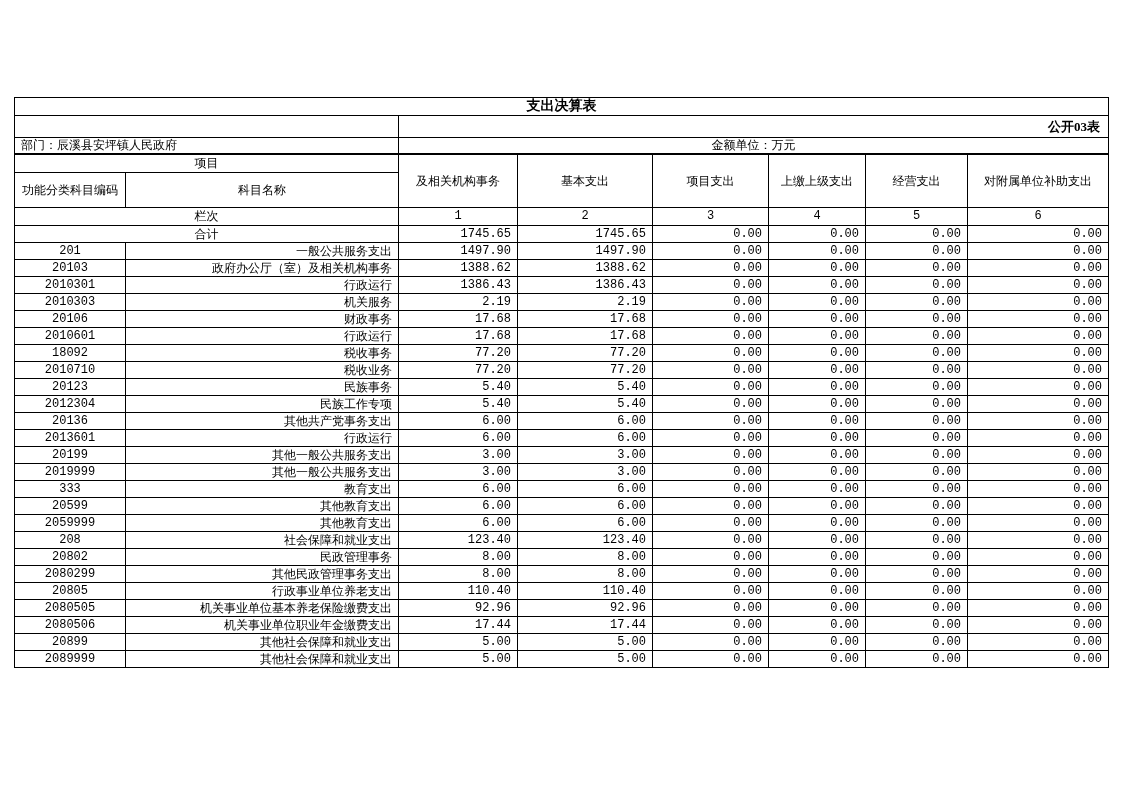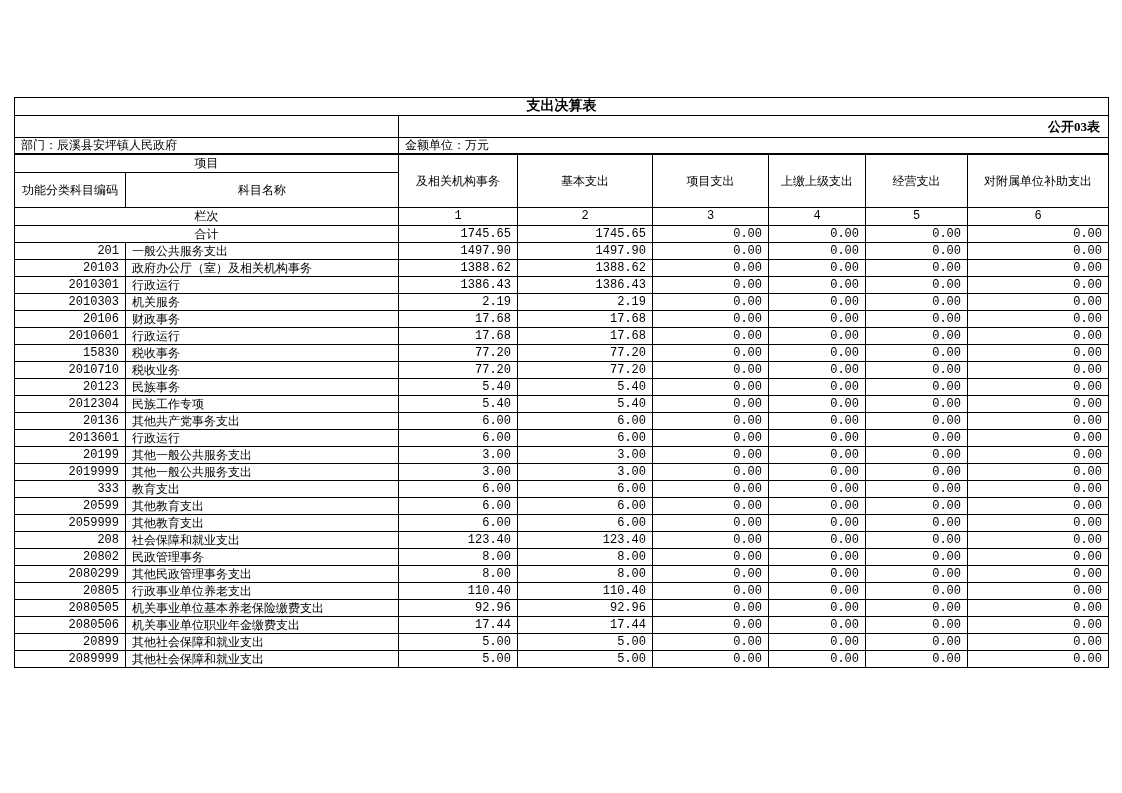--- a/index.html
+++ b/index.html
@@ -41,46 +41,46 @@
   tr.r-pub td.pub-cell {
     text-align: right;
     font-weight: bold;
     font-size: 13px;
     padding-right: 8px;
     padding-left: 26px;
   }
   tr.r-dept { height: 17px; }
   tr.r-dept td { border-bottom: 2px solid #000; }
   td.dept-cell { text-align: left; padding-left: 8px; }
-  td.unit-cell { text-align: left; padding-right: 8px; }
+  td.unit-cell { text-align: center; padding-right: 8px; }
   
   tr.r-proj { height: 18px; margin-top: 28px; }
   tr.r-heads { height: 35px; }
   td.hcell {
     text-align: center;
     white-space: normal;
   }
   td.code-head { white-space: normal; line-height: 1.25; }
   
   tr.r-lanci { height: 18px; }
   td.label-center { text-align: center; }
   td.lanci-num {
     text-align: center;
     font-family: "Liberation Mono", "DejaVu Sans Mono", monospace;
     font-size: 12px;
   }
   
   tr.data-row { height: 17px; }
   td.code-cell {
     font-family: "Liberation Mono", "DejaVu Sans Mono", monospace;
-    text-align: right;
+    text-align: center;
     padding-left: 16px;
     font-size: 12px;
   }
-  td.name-cell { text-align: left; padding-left: 6px; }
+  td.name-cell { text-align: right; padding-left: 6px; }
   td.num-cell {
     font-family: "Liberation Mono", "DejaVu Sans Mono", monospace;
     text-align: right;
     padding-right: 7px;
     font-size: 12px;
   }
 </style>
 </head>
 <body>
 
@@ -201,21 +201,21 @@
           <td class="code-cell">2010601</td>
           <td class="name-cell">行政运行</td>
           <td class="num-cell">17.68</td>
           <td class="num-cell">17.68</td>
           <td class="num-cell">0.00</td>
           <td class="num-cell">0.00</td>
           <td class="num-cell">0.00</td>
           <td class="num-cell">0.00</td>
         </tr>
         <tr class="data-row">
-          <td class="code-cell">15830</td>
+          <td class="code-cell">18092</td>
           <td class="name-cell">税收事务</td>
           <td class="num-cell">77.20</td>
           <td class="num-cell">77.20</td>
           <td class="num-cell">0.00</td>
           <td class="num-cell">0.00</td>
           <td class="num-cell">0.00</td>
           <td class="num-cell">0.00</td>
         </tr>
         <tr class="data-row">
           <td class="code-cell">2010710</td>

